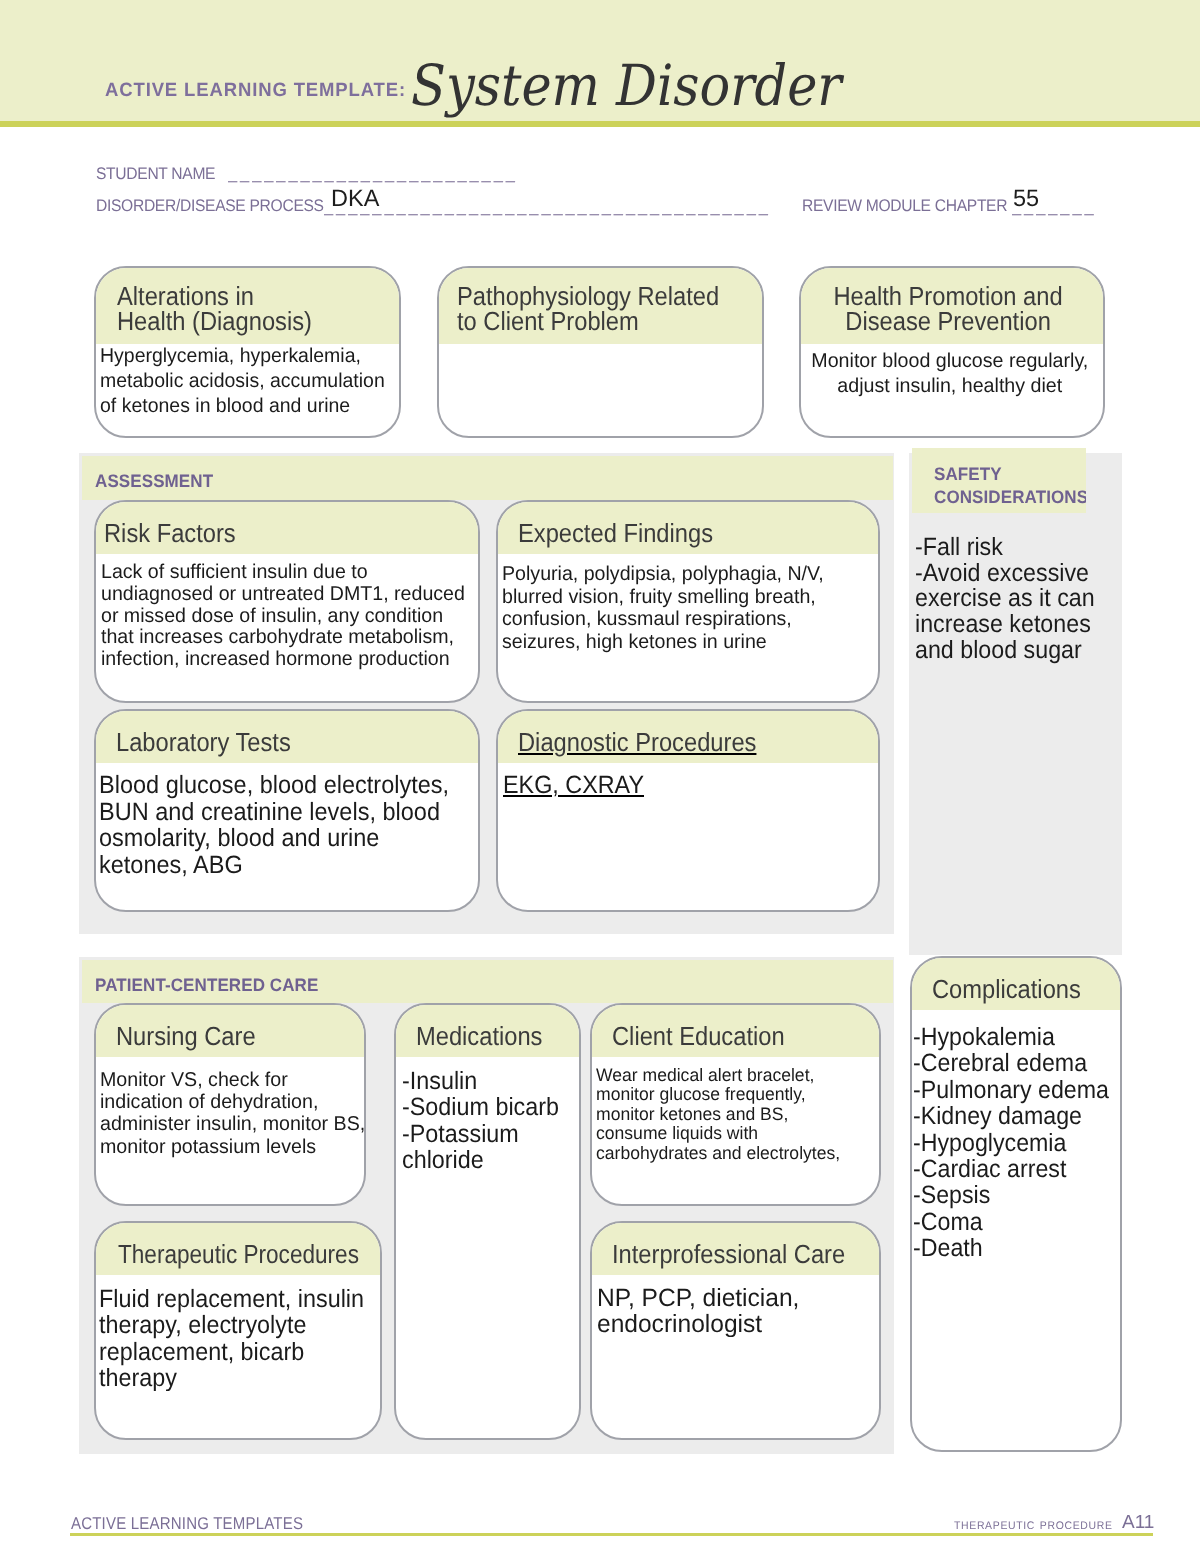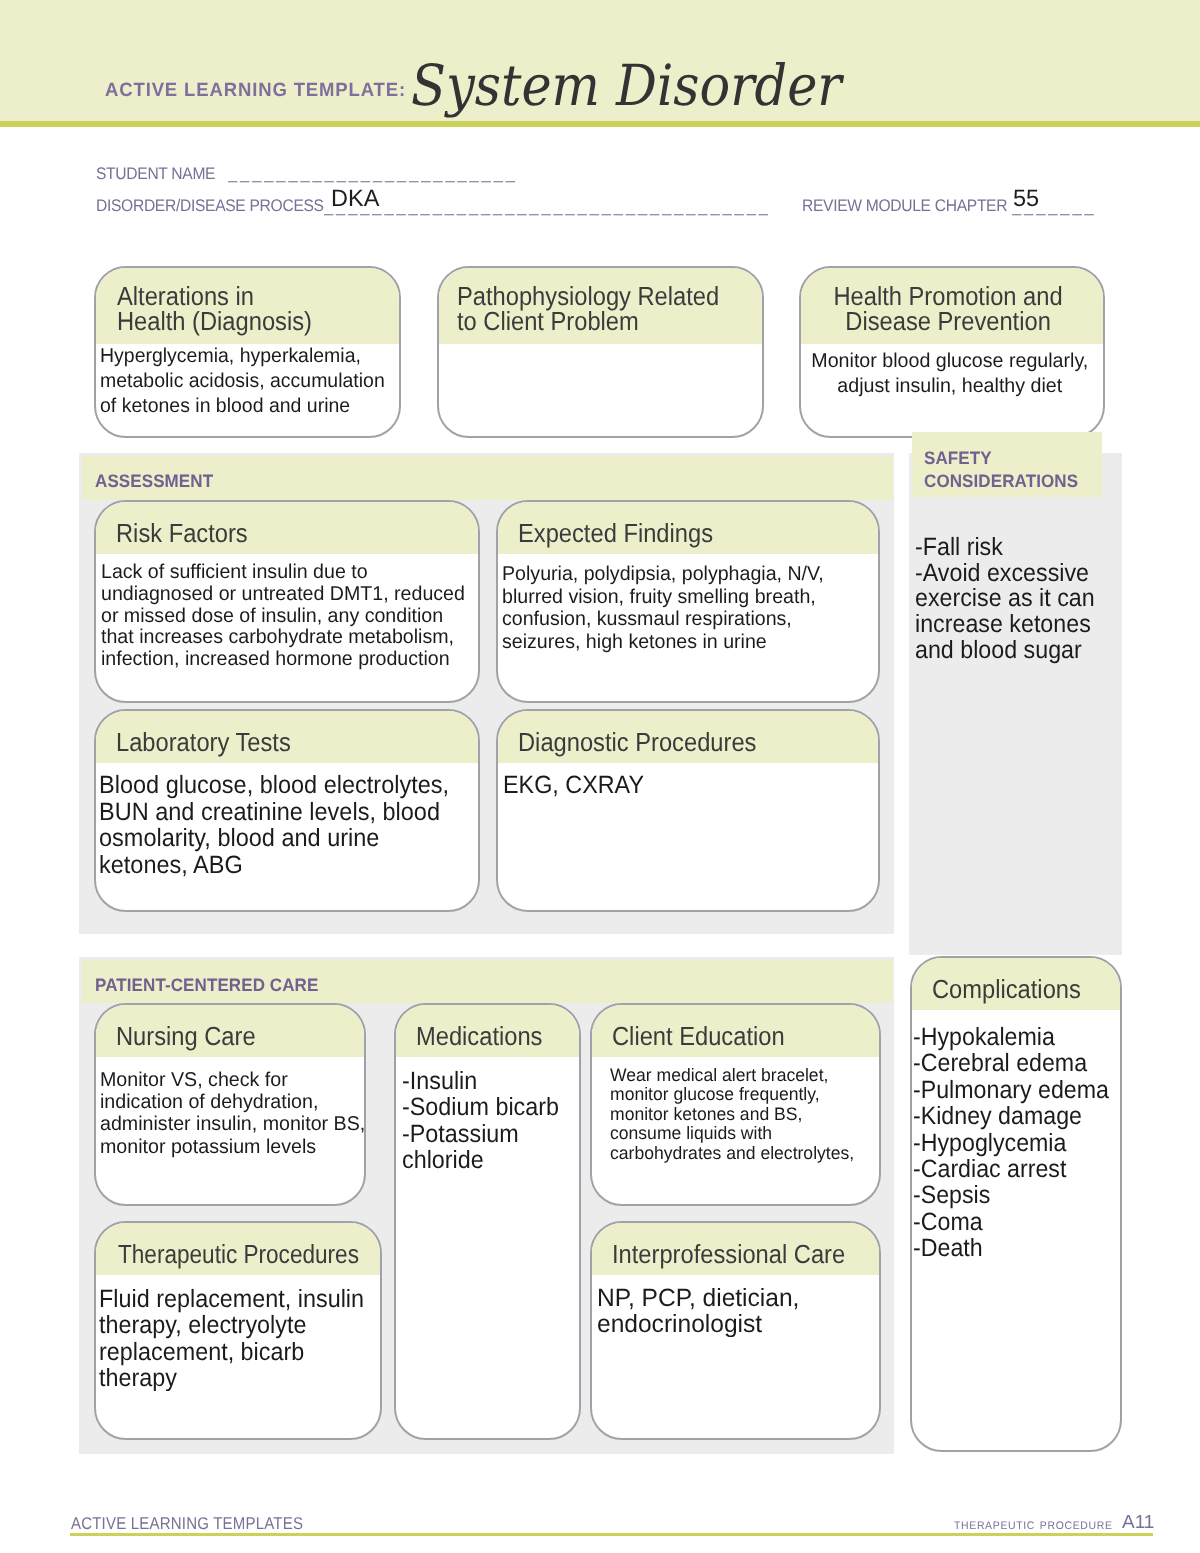--- a/index.html
+++ b/index.html
@@ -125,21 +125,21 @@
 adjust insulin, healthy diet</i>
       </div>
   </div>
 
   <div class="panel" style="left:79px;top:453px;width:815px;height:481px;"></div>
   <div class="phead" style="left:82px;top:456px;width:811px;height:44px;padding:17px 0 0 13px;">
       <i style="line-height:17px">ASSESSMENT</i>
     </div>
 
   <div class="box" style="left:94px;top:500px;width:386px;height:203px;">
-    <div class="bhead" style="padding:19px 0 8px 20px">
+    <div class="bhead" style="padding:19px 0 8px 8px">
         <i style="">Risk Factors</i>
       </div>
     <div class="bbody" style="padding:8px 16px 0 5px">
         <i style="font-size:20px;line-height:21.8px;transform:scaleX(0.98) translateZ(0)">Lack of sufficient insulin due to
 undiagnosed or untreated DMT1, reduced
 or missed dose of insulin, any condition
 that increases carbohydrate metabolism,
 infection, increased hormone production</i>
       </div>
   </div>
@@ -161,31 +161,31 @@
         <i style="">Laboratory Tests</i>
       </div>
     <div class="bbody" style="padding:9px 0 0 3px">
         <i style="font-size:25px;line-height:26.5px;transform:scaleX(0.94) translateZ(0)">Blood glucose, blood electrolytes,
 BUN and creatinine levels, blood
 osmolarity, blood and urine
 ketones, ABG</i>
       </div>
   </div>
 
-  <div class="box" style="left:496px;top:709px;width:384px;height:203px;">
+  <div class="box" style="left:496px;top:709px;width:384px;height:203px;text-decoration:underline;">
     <div class="bhead" style="padding:19px 0 8px 20px">
         <i style="">Diagnostic Procedures</i>
       </div>
     <div class="bbody" style="padding:9px 0 0 5px">
         <i style="font-size:25px;line-height:26.5px;transform:scaleX(0.934) translateZ(0)">EKG, CXRAY</i>
       </div>
   </div>
 
   <div class="panel" style="left:909px;top:453px;width:213px;height:502px;"></div>
-  <div class="phead" style="left:912px;top:432px;width:190px;height:65px;padding:15px 0 0 12px;">
+  <div class="phead" style="left:912px;top:448px;width:174px;height:65px;padding:15px 0 0 22px;">
       <i style="line-height:22.5px">SAFETY
 CONSIDERATIONS</i>
     </div>
   <div style="position:absolute;left:915px;top:535px;width:210px;font-size:25px;line-height:25.7px;color:#1b1b1b;white-space:pre;transform:scaleX(0.93) translateZ(0);transform-origin:left top;">-Fall risk
 -Avoid excessive
 exercise as it can
 increase ketones
 and blood sugar</div>
 
   <div class="panel" style="left:79px;top:957px;width:815px;height:497px;"></div>
@@ -214,21 +214,21 @@
 -Sodium bicarb
 -Potassium
 chloride</i>
       </div>
   </div>
 
   <div class="box" style="left:590px;top:1003px;width:291px;height:203px;">
     <div class="bhead" style="padding:19px 0 8px 20px">
         <i style="">Client Education</i>
       </div>
-    <div class="bbody" style="padding:9px 0 0 18px">
+    <div class="bbody" style="padding:9px 0 0 4px">
         <i style="font-size:18px;line-height:19.4px;transform:scaleX(0.976) translateZ(0)">Wear medical alert bracelet,
 monitor glucose frequently,
 monitor ketones and BS,
 consume liquids with
 carbohydrates and electrolytes,</i>
       </div>
   </div>
 
   <div class="box" style="left:94px;top:1221px;width:288px;height:219px;">
     <div class="bhead" style="padding:19px 0 8px 22px">

